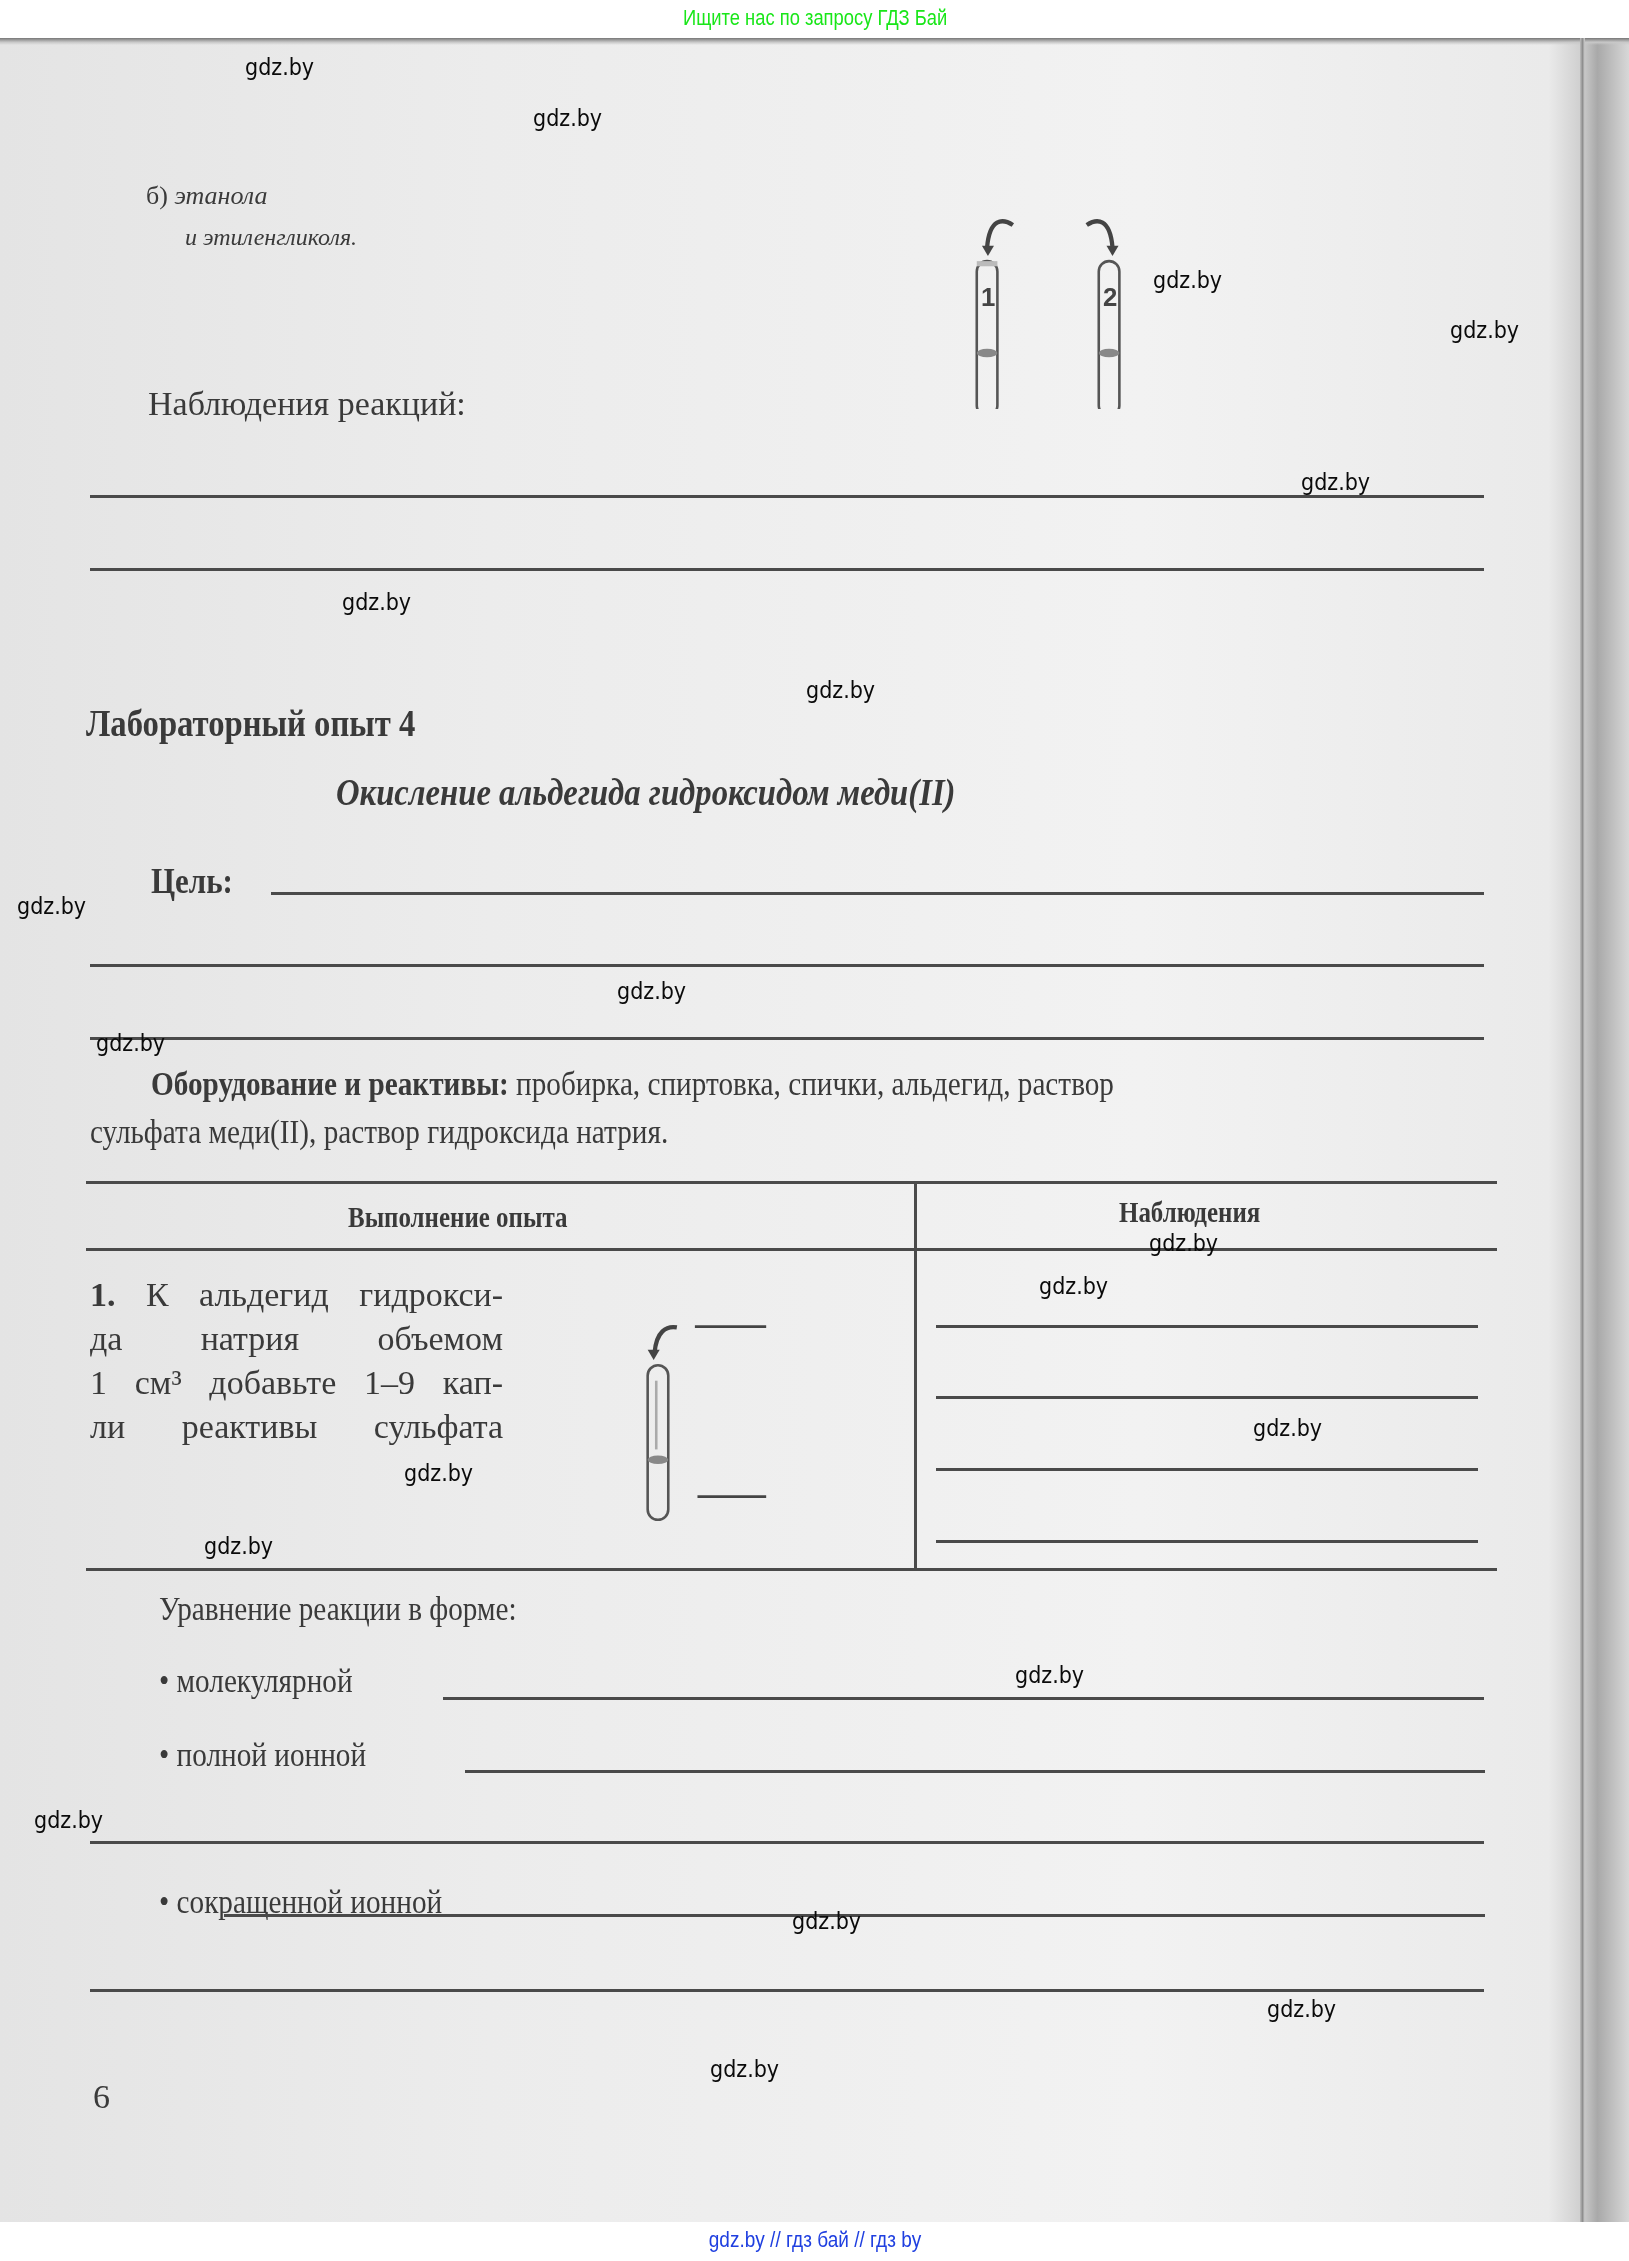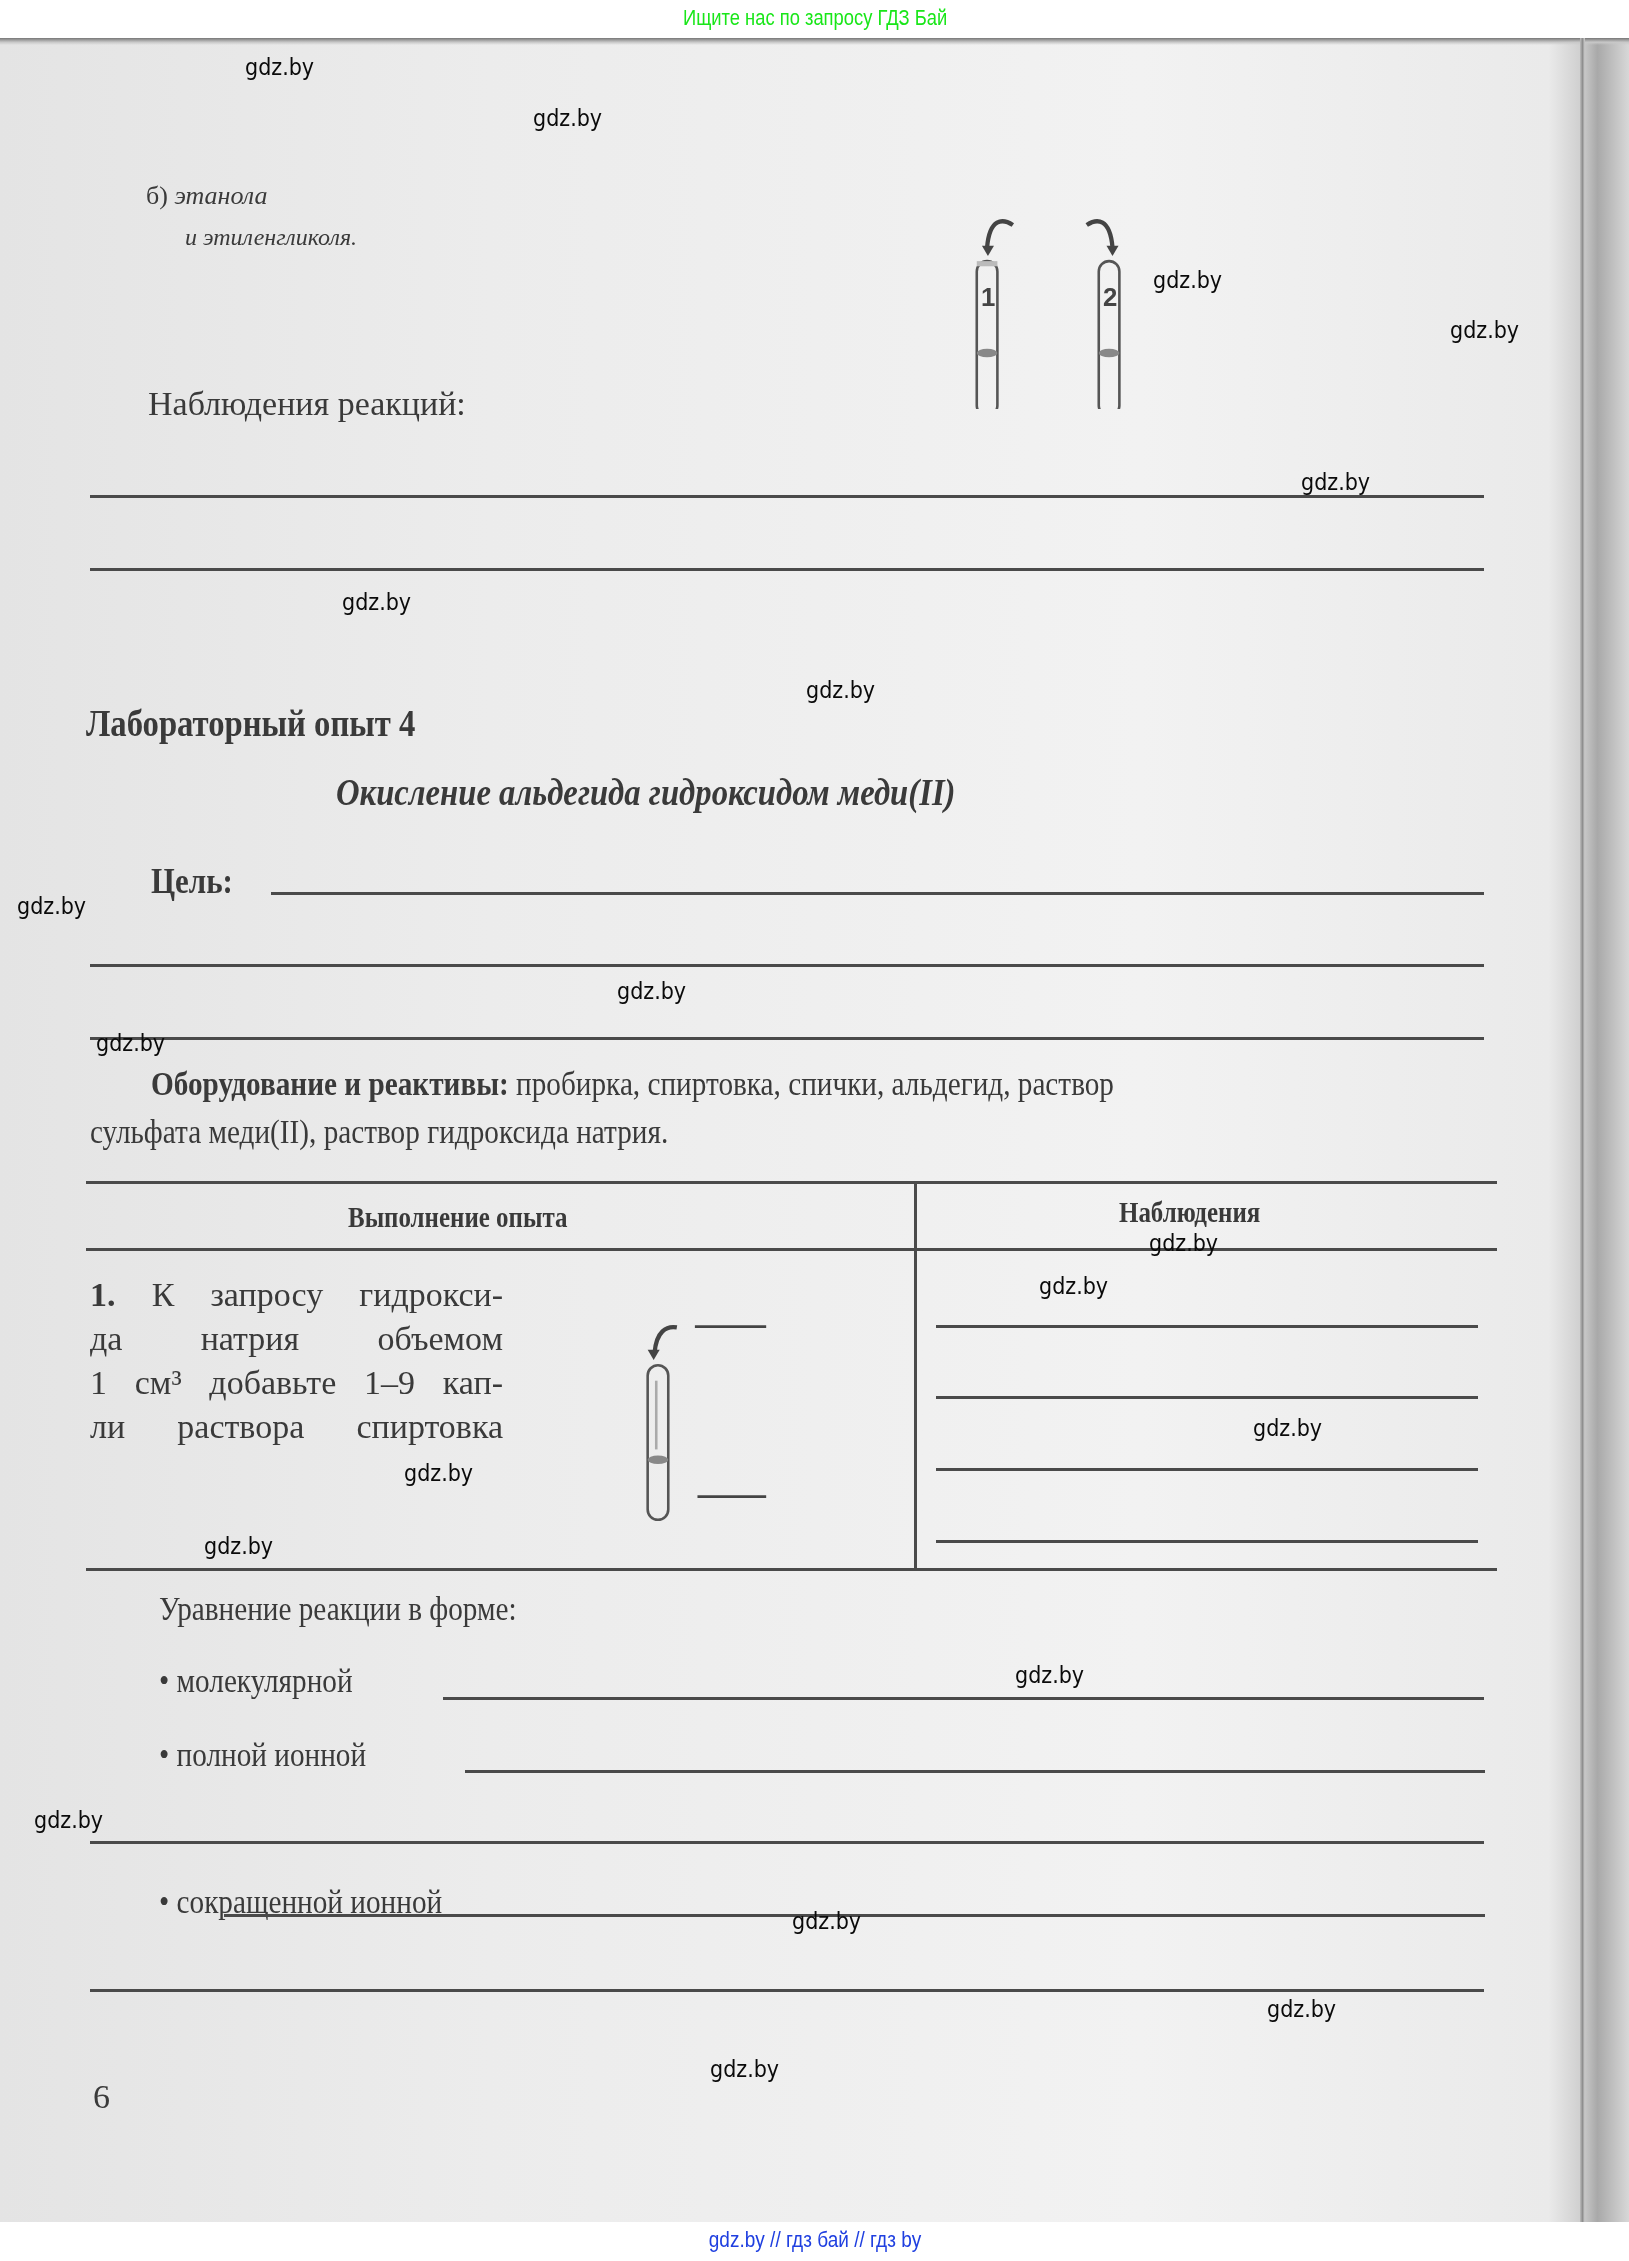--- a/index.html
+++ b/index.html
@@ -81,24 +81,24 @@
 </div>
 <div class="abs cond" style="left:90px;top:1113px;font-size:34px;">сульфата меди(II), раствор гидроксида натрия.</div>
 
 <div class="rule" style="left:86px;top:1181px;width:1411px;"></div>
 <div class="vrule" style="left:914px;top:1181px;height:387px;"></div>
 <div class="abs bold cond" style="left:348px;top:1201px;font-size:29px;">Выполнение опыта</div>
 <div class="abs bold cond" style="left:1119px;top:1196px;font-size:29px;">Наблюдения</div>
 <div class="rule" style="left:86px;top:1248px;width:1411px;"></div>
 
 <div class="abs" style="left:90px;top:1273px;width:413px;font-size:34px;line-height:44px;">
-  <div class="justify"><b>1.</b> <span>К запросу гидрокси-</span></div>
+  <div class="justify"><b>1.</b> <span>К альдегид гидрокси-</span></div>
   <div class="justify">да натрия объемом</div>
   <div class="justify">1 см³ добавьте 1–9 кап-</div>
-  <div class="justify">ли раствора спиртовка</div>
+  <div class="justify">ли реактивы сульфата</div>
 </div>
 
 <svg class="abs" style="left:637px;top:1312px;" width="224" height="219" viewBox="0 0 260 255">
   <path d="M20 48 C22 22,34 16,46 18" fill="none" stroke="#444" stroke-width="5"></path>
   <polygon points="12,44 26,44 19,56" fill="#444"></polygon>
   <rect x="12" y="62" width="24" height="180" rx="12" fill="none" stroke="#555" stroke-width="3"></rect>
   <line x1="22" y1="80" x2="22" y2="160" stroke="#aaa" stroke-width="3"></line>
   <ellipse cx="24" cy="172" rx="12" ry="5" fill="#888"></ellipse>
   <line x1="67" y1="17" x2="150" y2="17" stroke="#444" stroke-width="3"></line>
   <line x1="70" y1="215" x2="150" y2="215" stroke="#444" stroke-width="3"></line>

